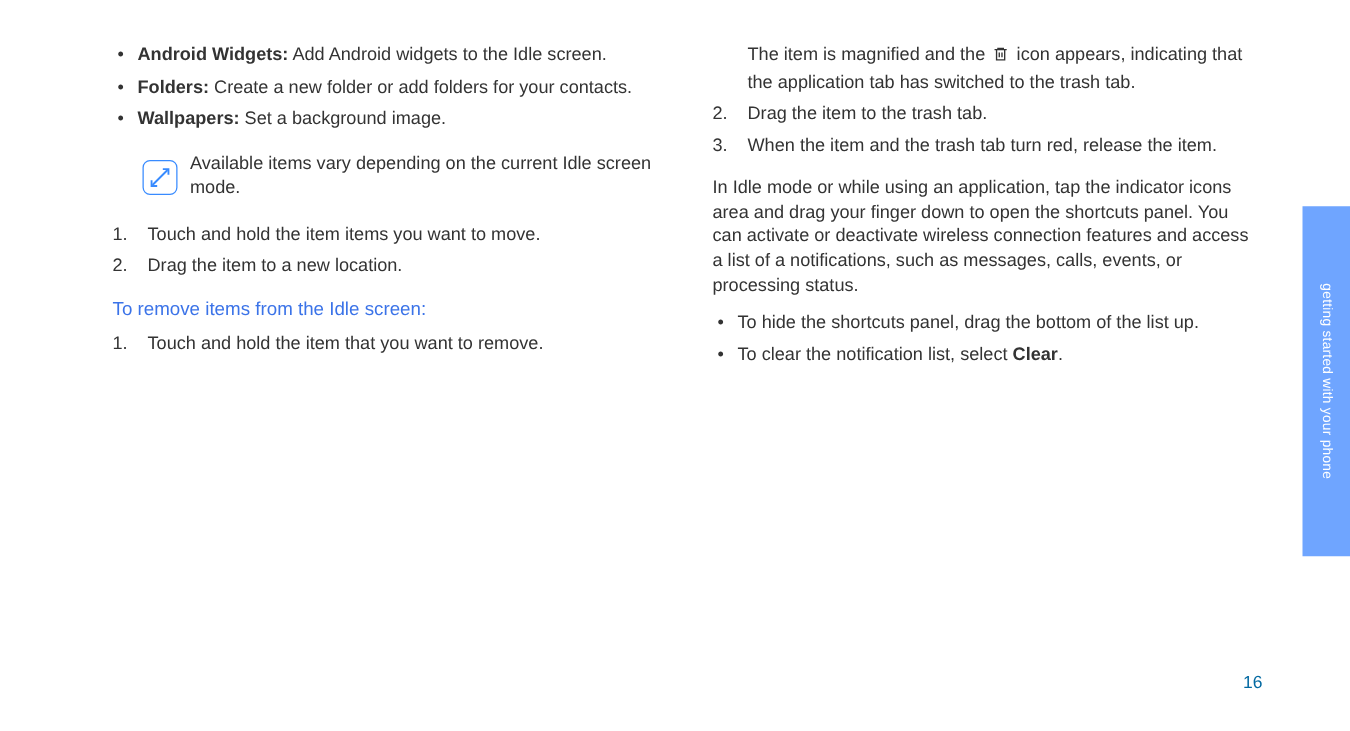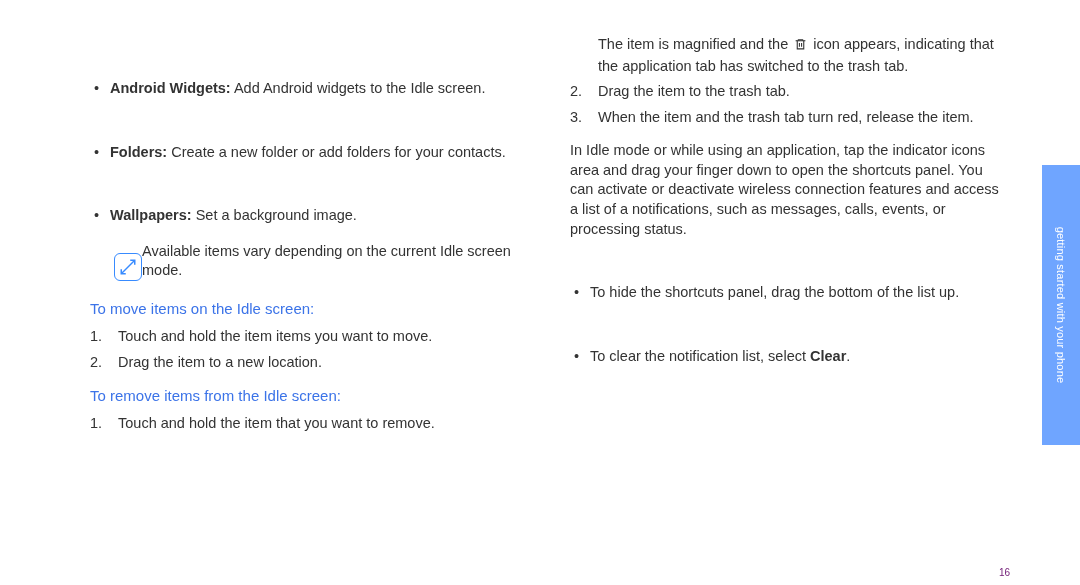--- a/index.html
+++ b/index.html
@@ -19,33 +19,33 @@
     }
     .col {
       flex: 1;
       line-height: 1.35;
     }
     .bullet-list { list-style: none; padding-left: 0; }
     .bullet-list li {
       position: relative;
       padding-left: 20px;
       margin-bottom: 6px;
-      margin-top: 44px;
     }
     .bullet-list li::before {
       content: "•";
       position: absolute;
       left: 4px;
       top: 0;
       color: #333;
     }
     .bold { font-weight: bold; }
     .note-row {
       display: flex;
-      align-items: flex-end;
+      align-items: center;
+      gap: 10px;
       margin-top: 16px;
       margin-bottom: 18px;
       padding-left: 24px;
     }
     .note-icon-wrap {
       width: 28px; height: 28px;
       border: 1.5px solid #388bff;
       border-radius: 6px;
       display: flex;
       align-items: center;
@@ -111,24 +111,24 @@
       left: 50%;
       transform: translate(-50%, -50%) rotate(90deg);
       transform-origin: center;
       white-space: nowrap;
       color: #fff;
       font-size: 11px;
       letter-spacing: 0.2px;
     }
     .page-number {
       position: absolute;
-      bottom: 7px;
+      bottom: 32px;
       right: 70px;
-      font-size: 10px;
-      color: #701a75;
+      font-size: 14px;
+      color: #0369a1;
     }
     .para { margin-bottom: 6px; }
     .intro-para { margin-bottom: 10px; }
   </style>
 </head>
 <body>
 
 <div class="page">
   <div class="col">
     <ul class="bullet-list">
@@ -141,21 +141,20 @@
       <div class="note-icon-wrap">
         <svg width="18" height="18" viewBox="0 0 24 24" fill="none" stroke="#388bff" stroke-width="2">
           <path d="M4 20 L20 4"></path>
           <path d="M15 3 L21 3 L21 9"></path>
           <path d="M3 15 L3 21 L9 21"></path>
         </svg>
       </div>
       <div>Available items vary depending on the current Idle screen mode.</div>
     </div>
 
-    <div class="sub-heading">To move items on the Idle screen:</div>
     <ol class="numbered">
       <li>Touch and hold the item items you want to move.</li>
       <li>Drag the item to a new location.</li>
     </ol>
 
     <div class="sub-heading">To remove items from the Idle screen:</div>
     <ol class="numbered">
       <li>Touch and hold the item that you want to remove.</li>
     </ol>
   </div>

